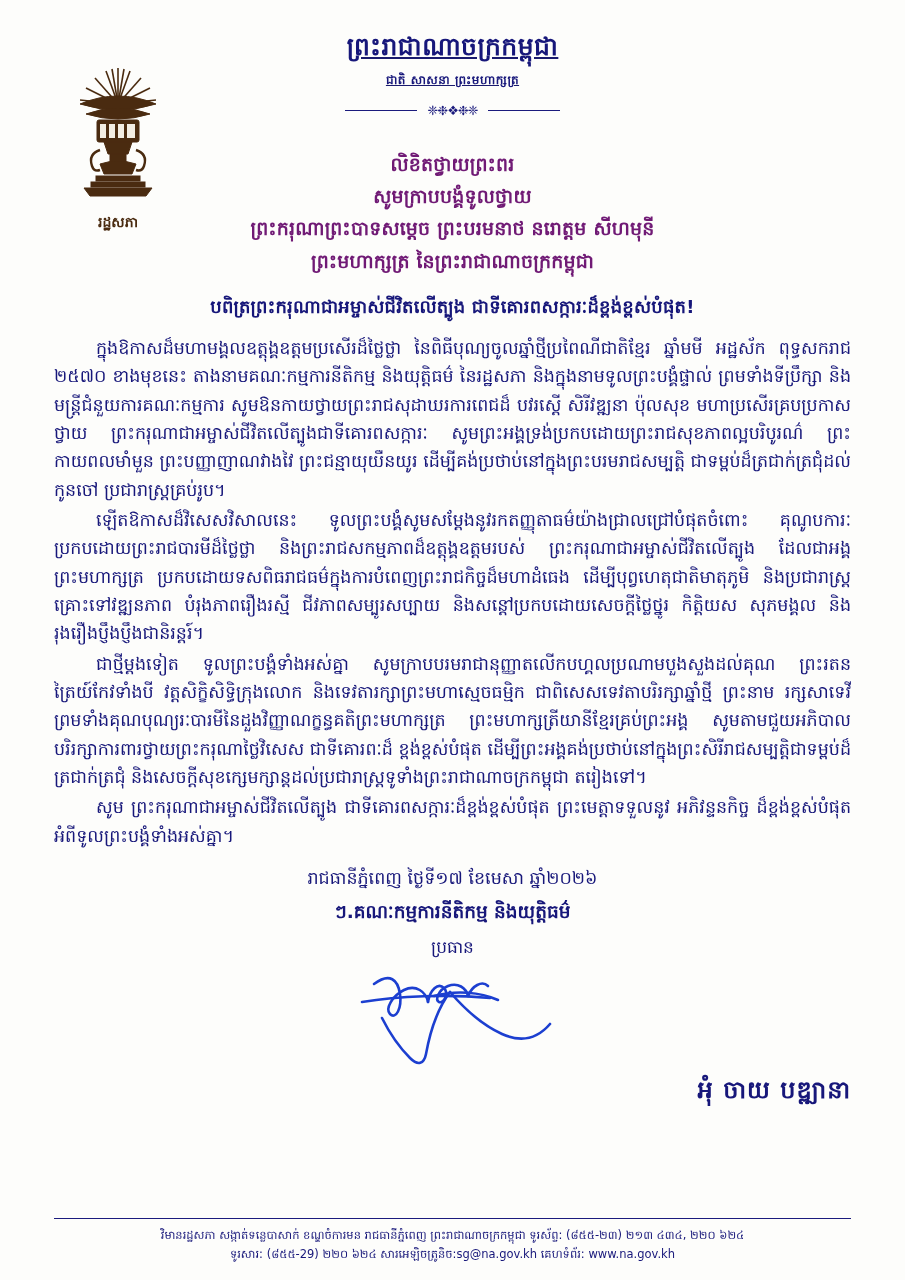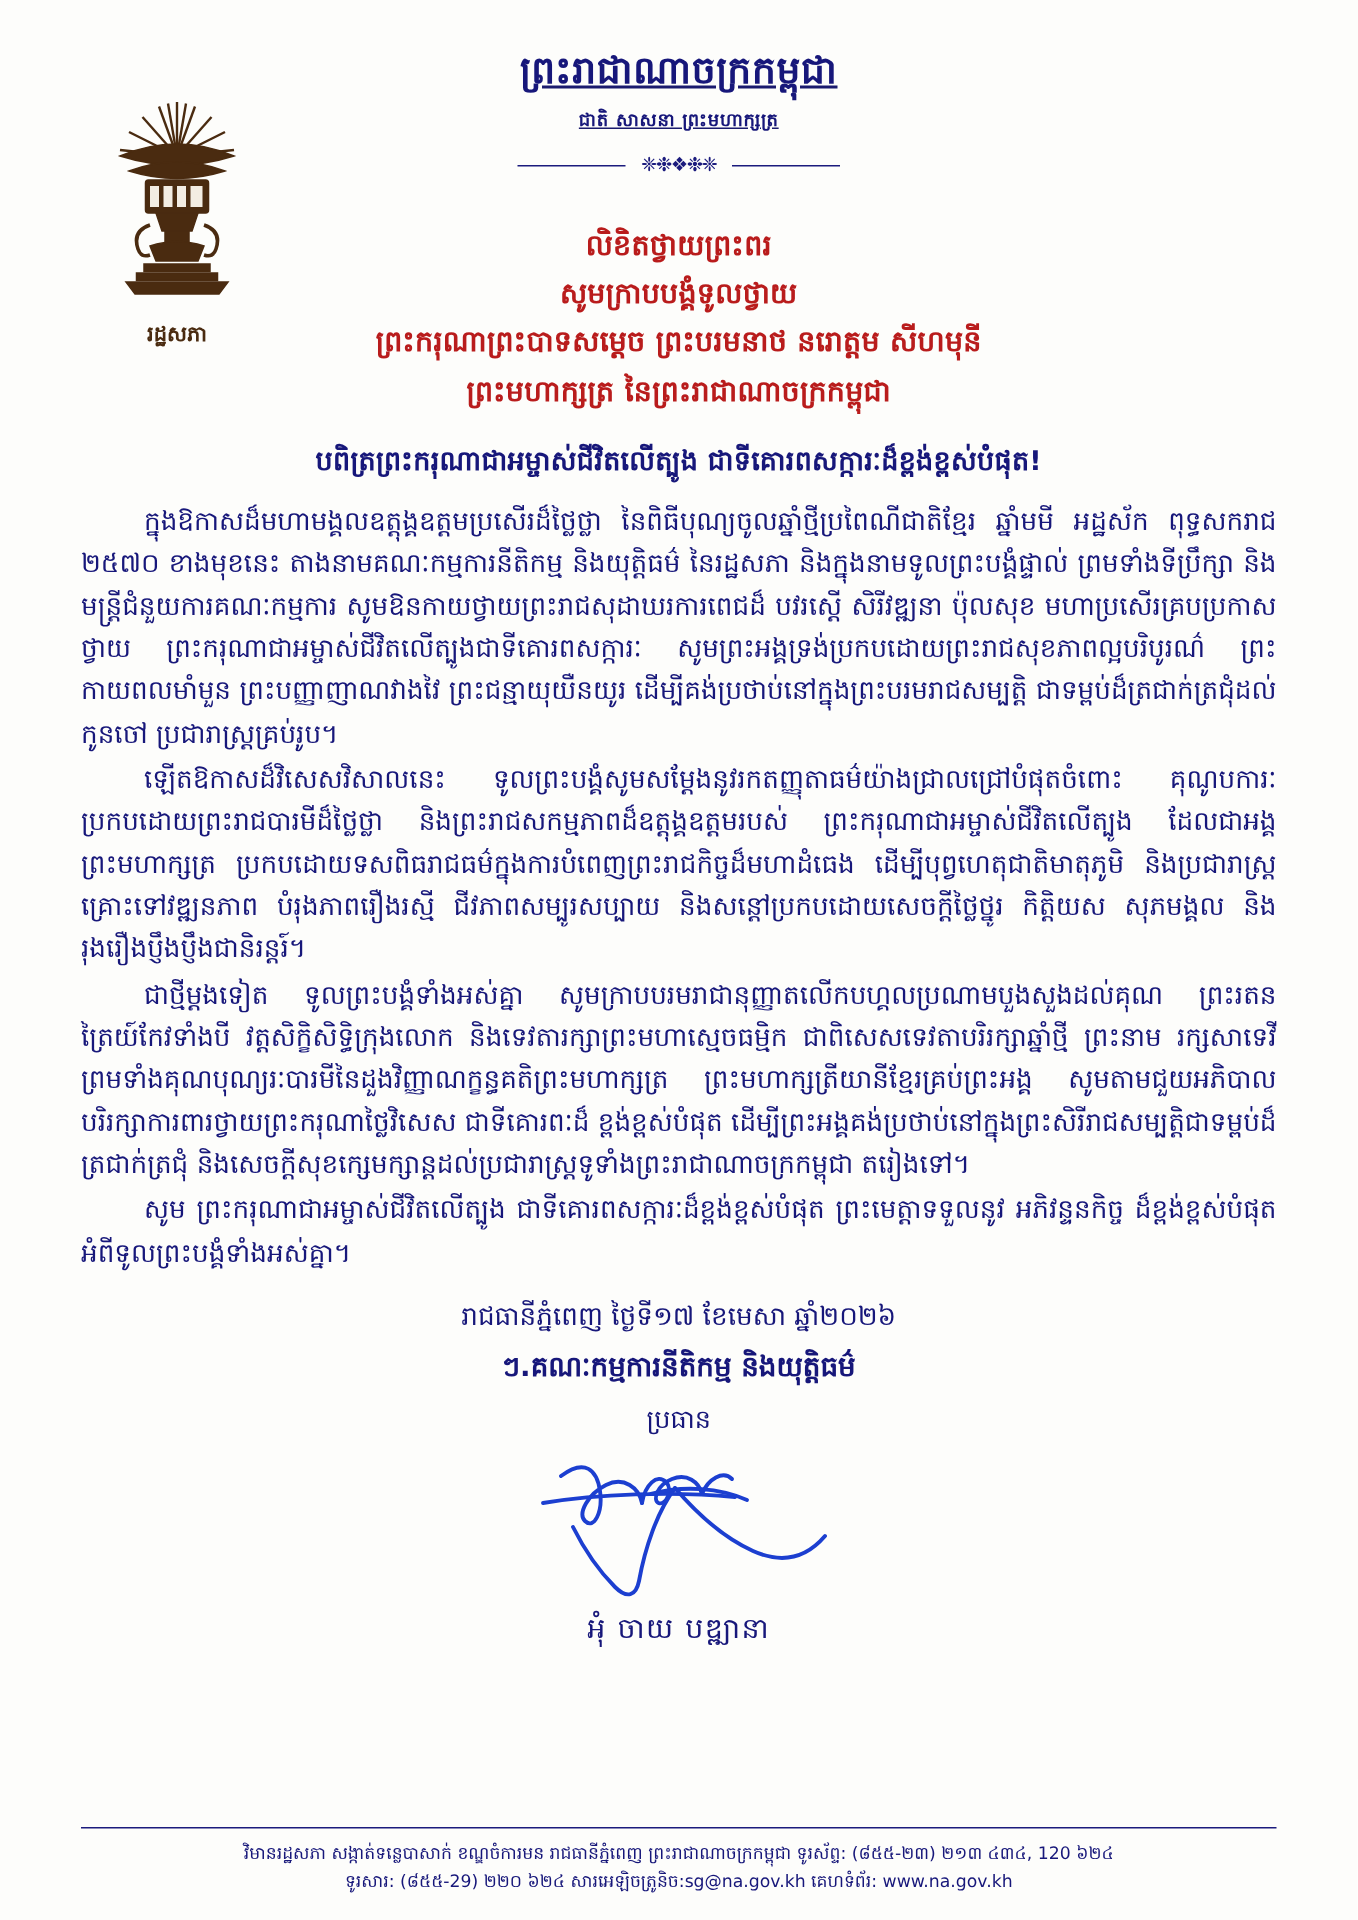--- a/index.html
+++ b/index.html
@@ -87,21 +87,21 @@
   }
 
   
   .title-block {
     text-align: center;
     margin-top: 30px;
   }
   .title-block .t-line {
     font-size: 19px;
     font-weight: bold;
-    color: #b91c1c;
+    color: #701a75;
     line-height: 1.7;
     letter-spacing: 0.2px;
   }
   .subject-line {
     text-align: center;
     margin-top: 18px;
     font-size: 18px;
     font-weight: bold;
     color: #17177a;
     letter-spacing: 0.2px;
@@ -141,23 +141,23 @@
     position: relative;
     height: 108px;
   }
   .sig-svg {
     position: absolute;
     left: 50%;
     top: 0;
     transform: translateX(-50%);
   }
   .signer-name {
-    text-align: center;
-    font-size: 19px;
-    font-weight: normal;
+    text-align: right;
+    font-size: 24px;
+    font-weight: bold;
     color: #17177a;
     letter-spacing: 1px;
   }
 
   
   .footer {
     position: absolute;
     left: 54px;
     right: 54px;
     bottom: 16px;
@@ -265,17 +265,17 @@
           <path d="M96 34 C118 28 142 30 160 38"></path>
         </g>
       </svg>
     </div>
 
     <div class="signer-name">អុំ ចាយ បឌ្ឍានា</div>
   </div>
 
   <div class="footer">
     <div class="footer-rule"></div>
-    <div class="footer-line">វិមានរដ្ឋសភា សង្កាត់ទន្លេបាសាក់ ខណ្ឌចំការមន រាជធានីភ្នំពេញ ព្រះរាជាណាចក្រកម្ពុជា ទូរស័ព្ទ: (៨៥៥-២៣) ២១៣ ៤៣៤, 120 ៦២៤</div>
+    <div class="footer-line">វិមានរដ្ឋសភា សង្កាត់ទន្លេបាសាក់ ខណ្ឌចំការមន រាជធានីភ្នំពេញ ព្រះរាជាណាចក្រកម្ពុជា ទូរស័ព្ទ: (៨៥៥-២៣) ២១៣ ៤៣៤, ២២០ ៦២៤</div>
     <div class="footer-line">ទូរសារ: (៨៥៥-29) ២២០ ៦២៤ សារអេឡិចត្រូនិច:sg@na.gov.kh គេហទំព័រ: www.na.gov.kh</div>
   </div>
 
 </div>
 
 </body></html>

